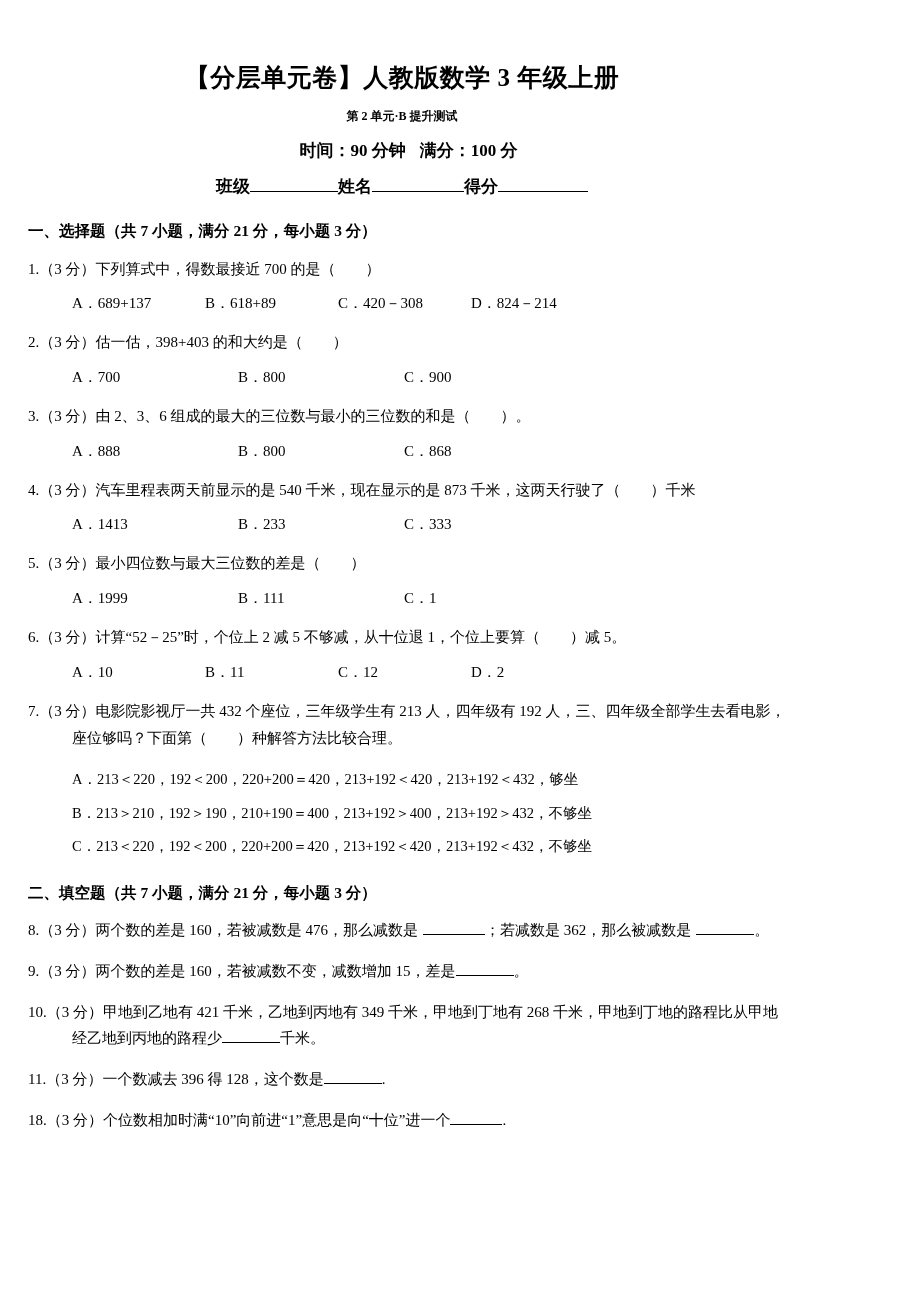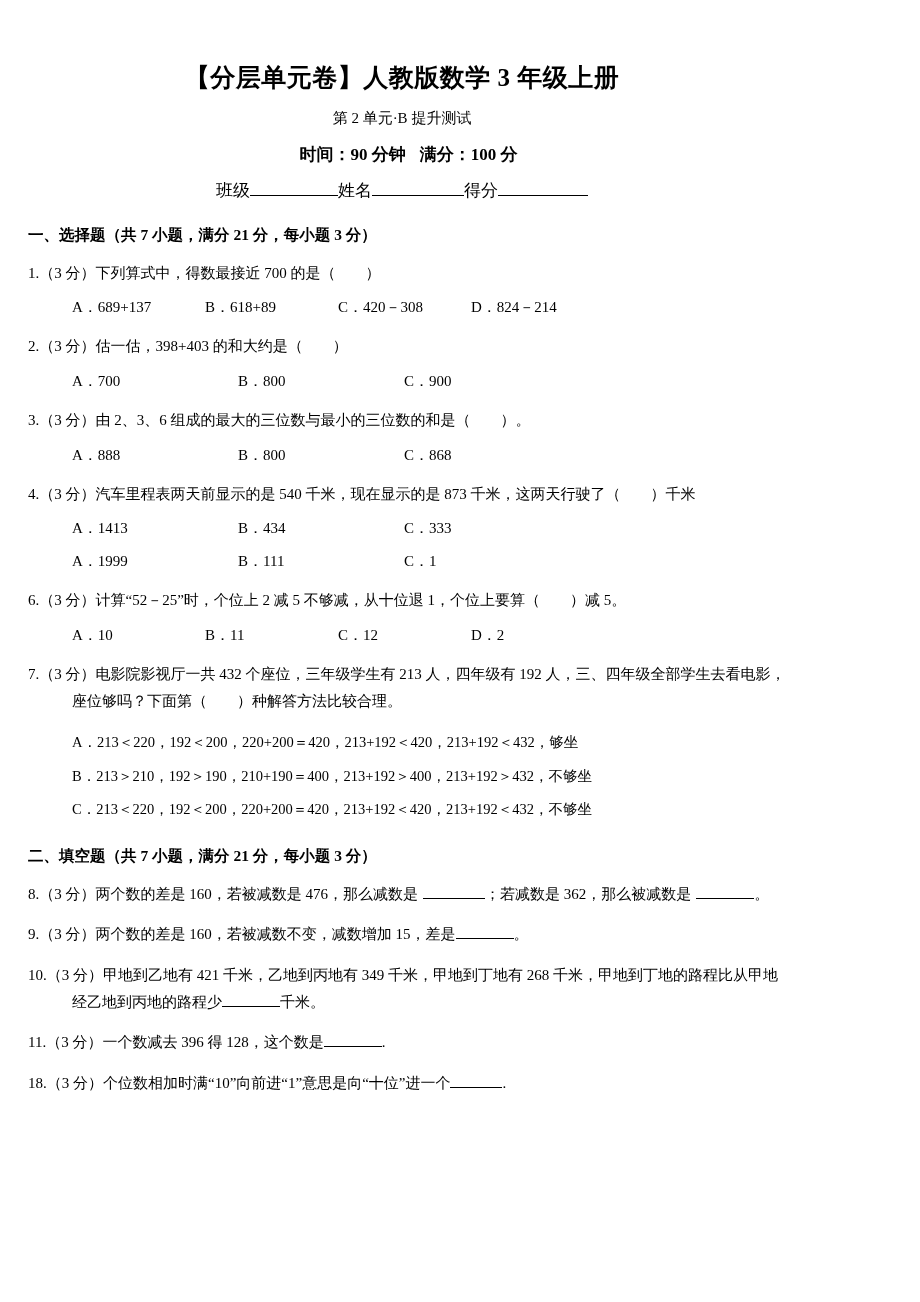--- a/index.html
+++ b/index.html
@@ -27,40 +27,40 @@
     text-align: center;
     font-size: 25px;
     font-weight: bold;
     letter-spacing: 0.5px;
     margin: 0;
     padding-top: 62px;
     line-height: 1.25;
   }
   .doc-subtitle {
     text-align: center;
-    font-size: 15px;
-    font-weight: normal;
+    font-size: 12px;
+    font-weight: bold;
     margin: 0;
     padding-top: 16px;
     line-height: 1.3;
   }
   .doc-meta {
     text-align: center;
     font-size: 17px;
     font-weight: bold;
     margin: 0;
     padding-top: 15px;
     line-height: 1.3;
     padding-left: 13px;
   }
   .doc-meta .gap { display: inline-block; width: 14px; }
   .doc-fields {
     text-align: center;
     font-size: 17px;
-    font-weight: normal;
+    font-weight: bold;
     margin: 0;
     padding-top: 12px;
     line-height: 1.3;
   }
   .fld-line {
     display: inline-block;
     border-bottom: 1.4px solid #000;
     height: 1em;
     vertical-align: baseline;
   }
@@ -177,23 +177,28 @@
   <div class="opts cols3">
     <span class="opt">A．888</span><span class="opt">B．800</span><span class="opt">C．868</span>
   </div>
 
   <div class="q">
     <span class="body">
       <span class="q-num">4.</span><span>（3 分）</span><span>汽车里程表两天前显示的是 540 千米，现在显示的是 873 千米，这两天行驶了（　　）千米</span>
     </span>
   </div>
   <div class="opts cols3">
-    <span class="opt">A．1413</span><span class="opt">B．434</span><span class="opt">C．333</span>
-  </div>
-
+    <span class="opt">A．1413</span><span class="opt">B．233</span><span class="opt">C．333</span>
+  </div>
+
+  <div class="q">
+    <span class="body">
+      <span class="q-num">5.</span><span>（3 分）</span><span>最小四位数与最大三位数的差是（　　）</span>
+    </span>
+  </div>
   <div class="opts cols3">
     <span class="opt">A．1999</span><span class="opt">B．111</span><span class="opt">C．1</span>
   </div>
 
   <div class="q">
     <span class="body">
       <span class="q-num">6.</span><span>（3 分）</span><span>计算“52－25”时，个位上 2 减 5 不够减，从十位退 1，个位上要算（　　）减 5。</span>
     </span>
   </div>
   <div class="opts cols4">

